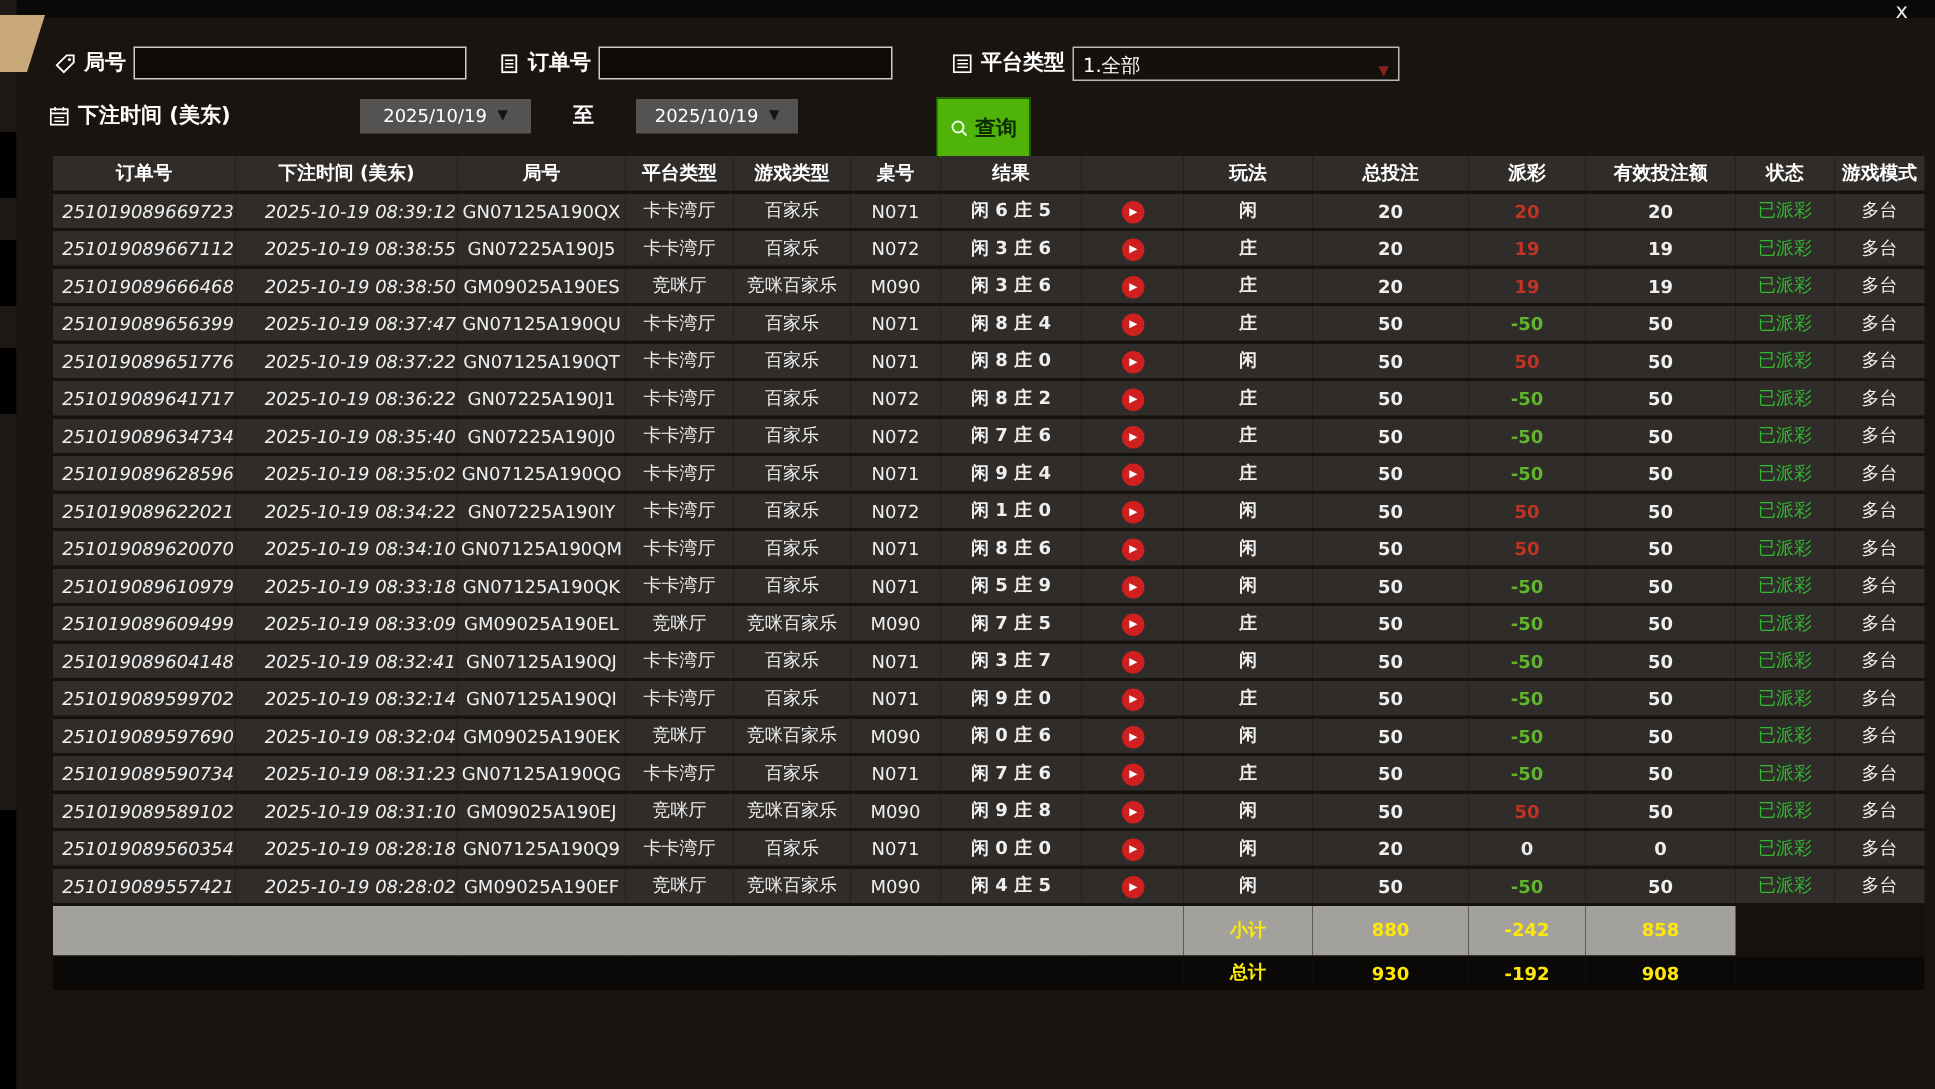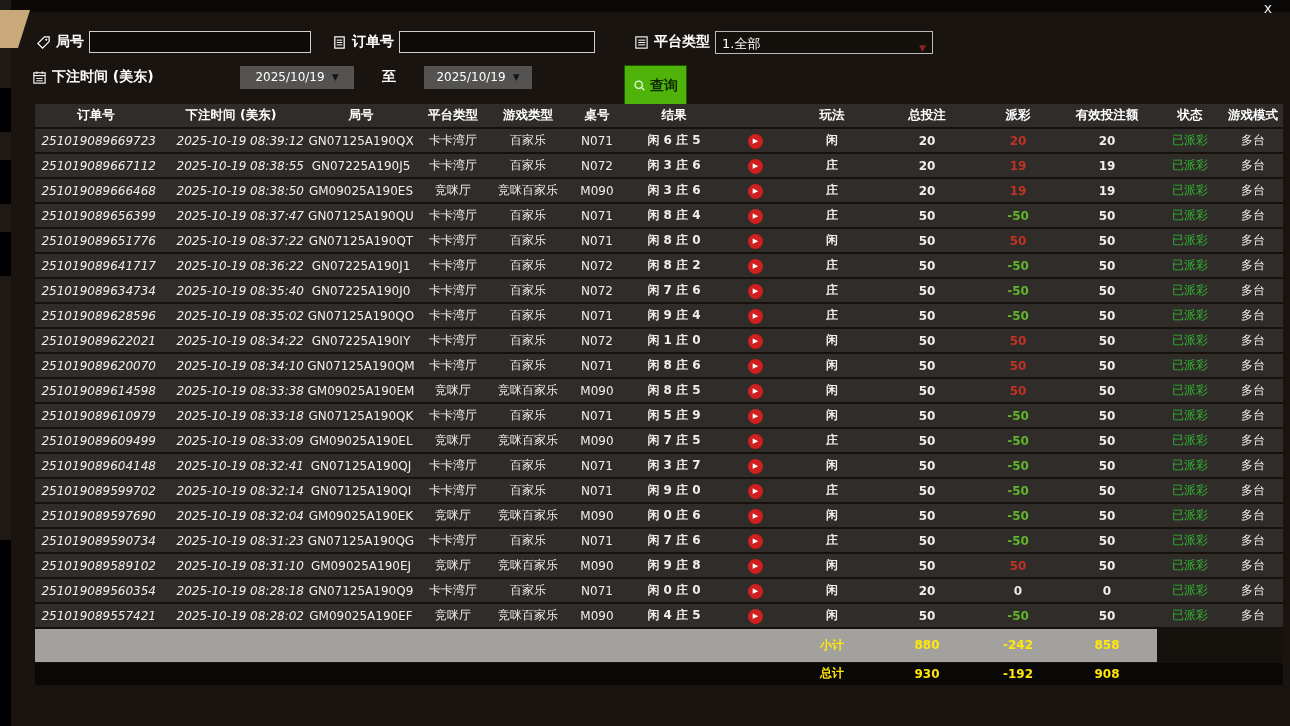--- a/index.html
+++ b/index.html
@@ -336,36 +336,20 @@
     <td class="bold">闲 8 庄 6</td>
     <td><span class="play-icon">▶</span></td>
     <td class="bold">闲</td>
     <td class="bold">50</td>
     <td class="bold payout-win">50</td>
     <td class="bold">50</td>
     <td class="status">已派彩</td>
     <td>多台</td>
   </tr>
       <tr class="data-row">
-    <td class="al">251019089614598</td>
-    <td class="al">2025-10-19 08:33:38</td>
-    <td>GM09025A190EM</td>
-    <td>竞咪厅</td>
-    <td>竞咪百家乐</td>
-    <td>M090</td>
-    <td class="bold">闲 8 庄 5</td>
-    <td><span class="play-icon">▶</span></td>
-    <td class="bold">闲</td>
-    <td class="bold">50</td>
-    <td class="bold payout-win">50</td>
-    <td class="bold">50</td>
-    <td class="status">已派彩</td>
-    <td>多台</td>
-  </tr>
-      <tr class="data-row">
     <td class="al">251019089610979</td>
     <td class="al">2025-10-19 08:33:18</td>
     <td>GN07125A190QK</td>
     <td>卡卡湾厅</td>
     <td>百家乐</td>
     <td>N071</td>
     <td class="bold">闲 5 庄 9</td>
     <td><span class="play-icon">▶</span></td>
     <td class="bold">闲</td>
     <td class="bold">50</td>

